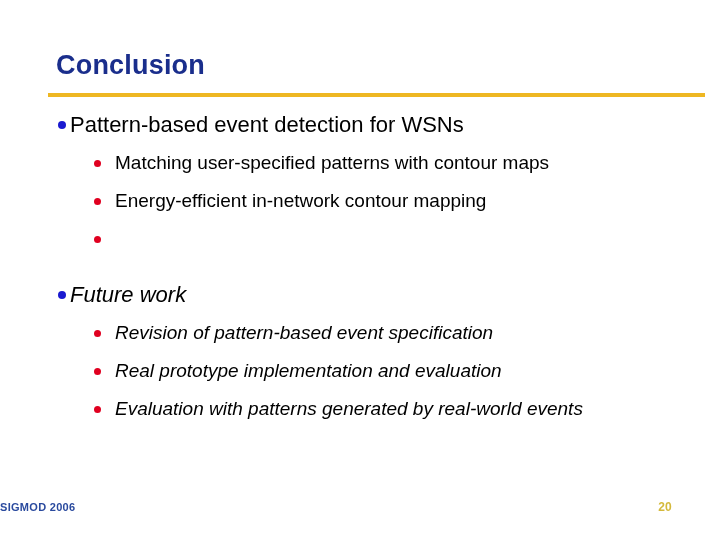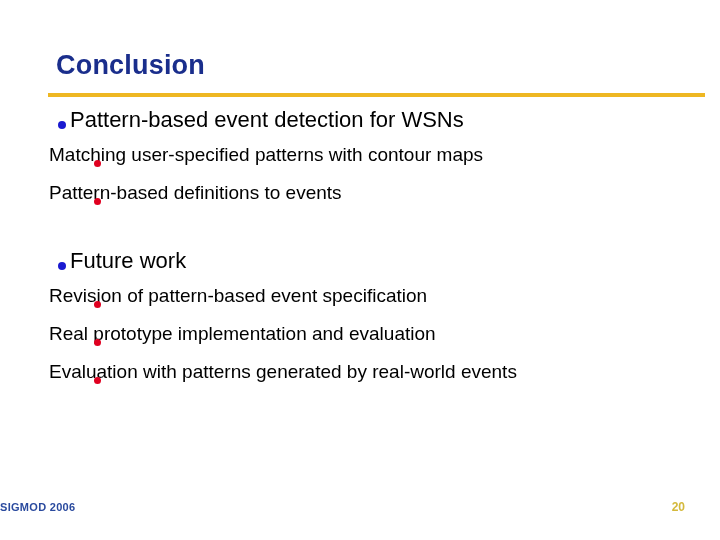--- a/index.html
+++ b/index.html
@@ -49,30 +49,31 @@
     position: absolute;
     left: 0;
     top: 108px;
     width: 720px;
   }
 
   .group {
     position: relative;
   }
   .group + .group {
-    margin-top: 29px;
+    margin-top: 20px;
+    font-style: italic;
   }
 
   
   .l1 {
     position: relative;
     height: 34px;
     padding-left: 70px;
     display: flex;
-    align-items: flex-start;
+    align-items: center;
   }
   .l1 .dot {
     position: absolute;
     left: 58px;
     top: 50%;
     margin-top: -4px;
     width: 8px;
     height: 8px;
     border-radius: 50%;
     background: #1a1ad0;
@@ -81,23 +82,23 @@
     font-size: 22px;
     line-height: 24px;
     color: #000000;
     white-space: nowrap;
   }
 
   
   .l2 {
     position: relative;
     height: 38px;
-    padding-left: 49px;
+    padding-left: 115px;
     display: flex;
-    align-items: flex-start;
+    align-items: center;
   }
   .l2 .dot {
     position: absolute;
     left: 94px;
     top: 50%;
     margin-top: -3px;
     width: 7px;
     height: 7px;
     border-radius: 50%;
     background: #e00020;
@@ -122,21 +123,21 @@
     font-size: 11px;
     font-weight: bold;
     color: #2a4a9e;
     letter-spacing: 0.3px;
   }
   .footer-page {
     position: absolute;
     left: 645px;
     top: 500px;
     width: 40px;
-    text-align: right;
+    text-align: center;
     font-size: 12px;
     font-weight: bold;
     color: #d4b93c;
   }
 </style>
 </head>
 <body>
 
 <div class="slide">
 
@@ -150,21 +151,24 @@
         <span class="dot"></span>
         <span class="txt">Pattern-based event detection for WSNs</span>
       </div>
       <div class="l2-list">
         <div class="l2">
           <span class="dot"></span>
           <span class="txt">Matching user-specified patterns with contour maps</span>
         </div>
         <div class="l2">
           <span class="dot"></span>
-          <span class="txt">Pattern-based definitions to events</span>
+          <span class="txt">Energy-efficient in-network contour mapping</span>
+        </div>
+        <div class="l2">
+          <span class="dot"></span>
         </div>
       </div>
     </div>
 
     <div class="group">
       <div class="l1">
         <span class="dot"></span>
         <span class="txt">Future work</span>
       </div>
       <div class="l2-list">

